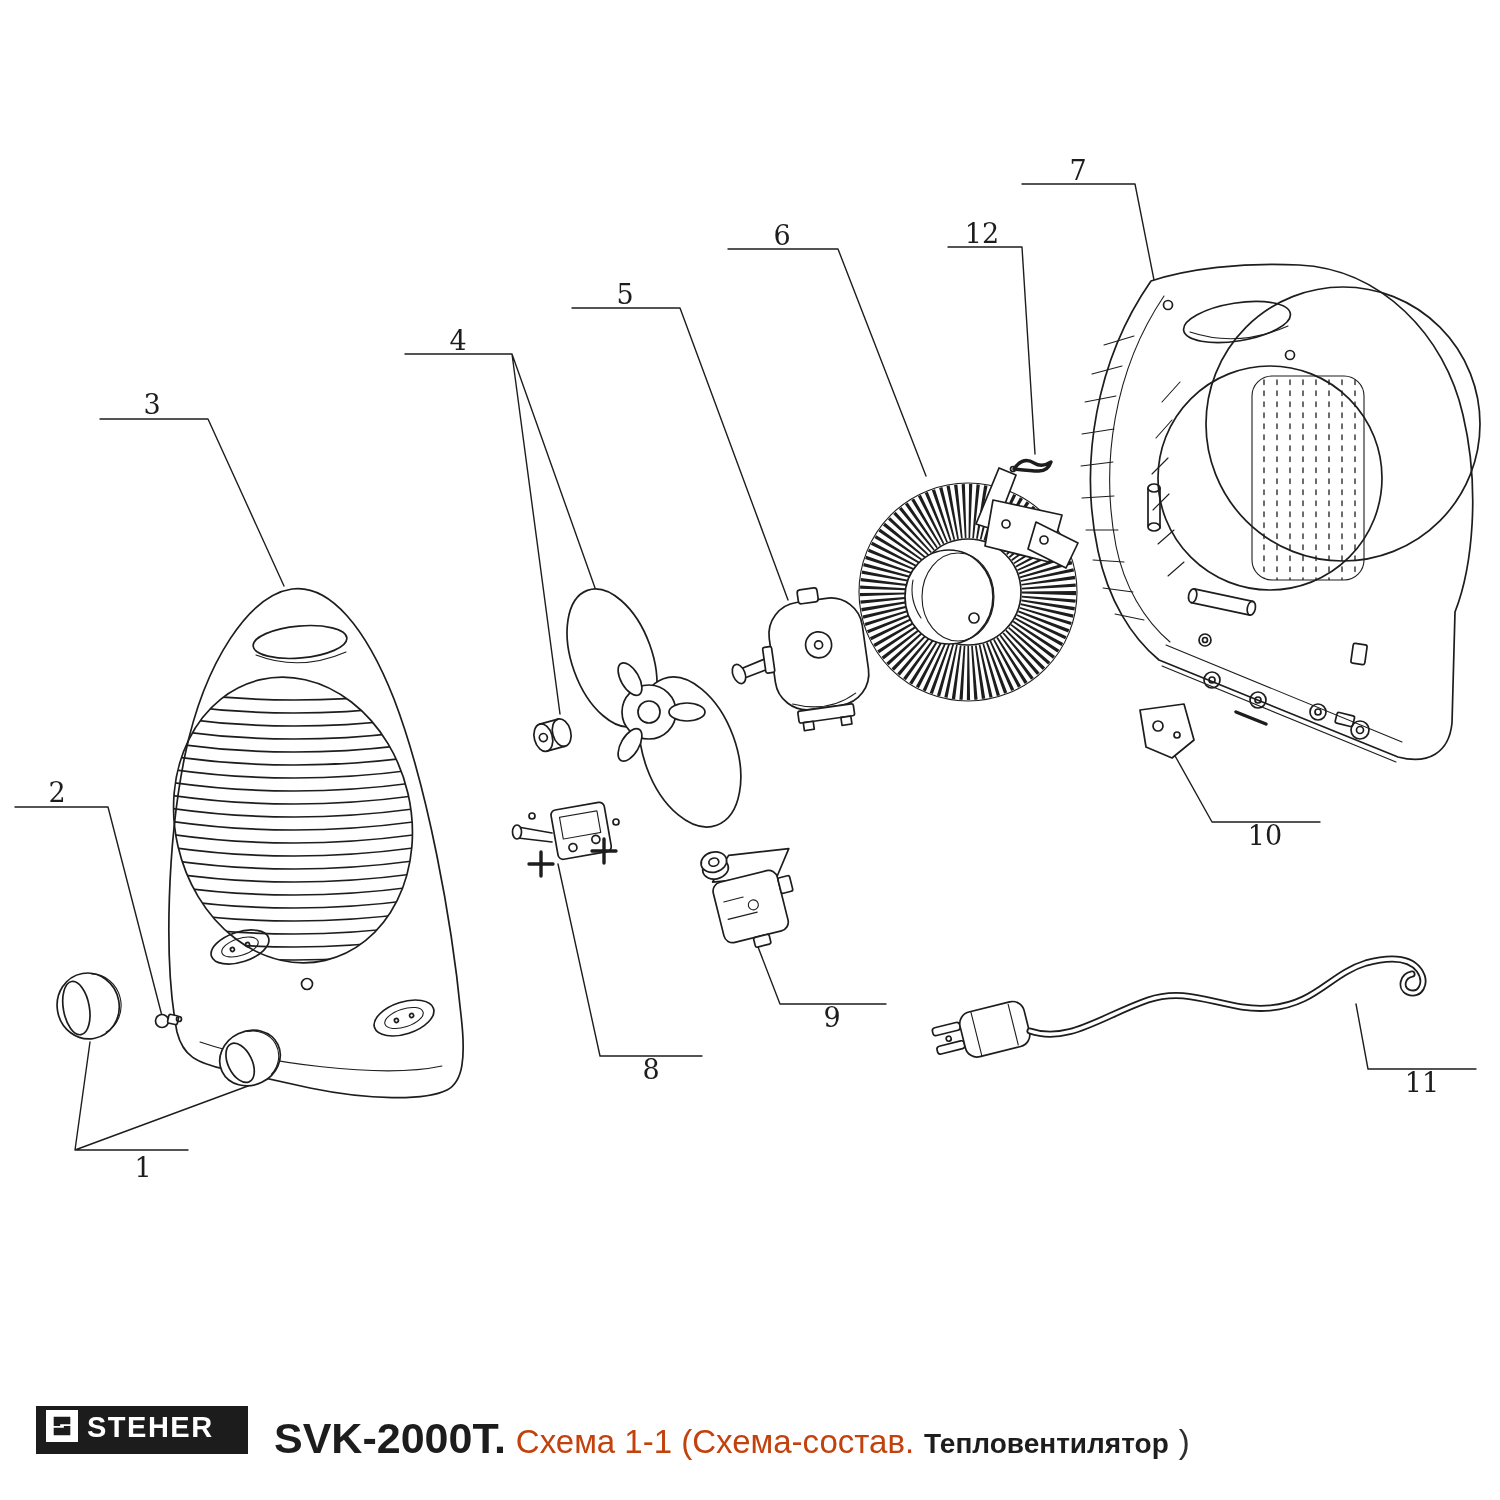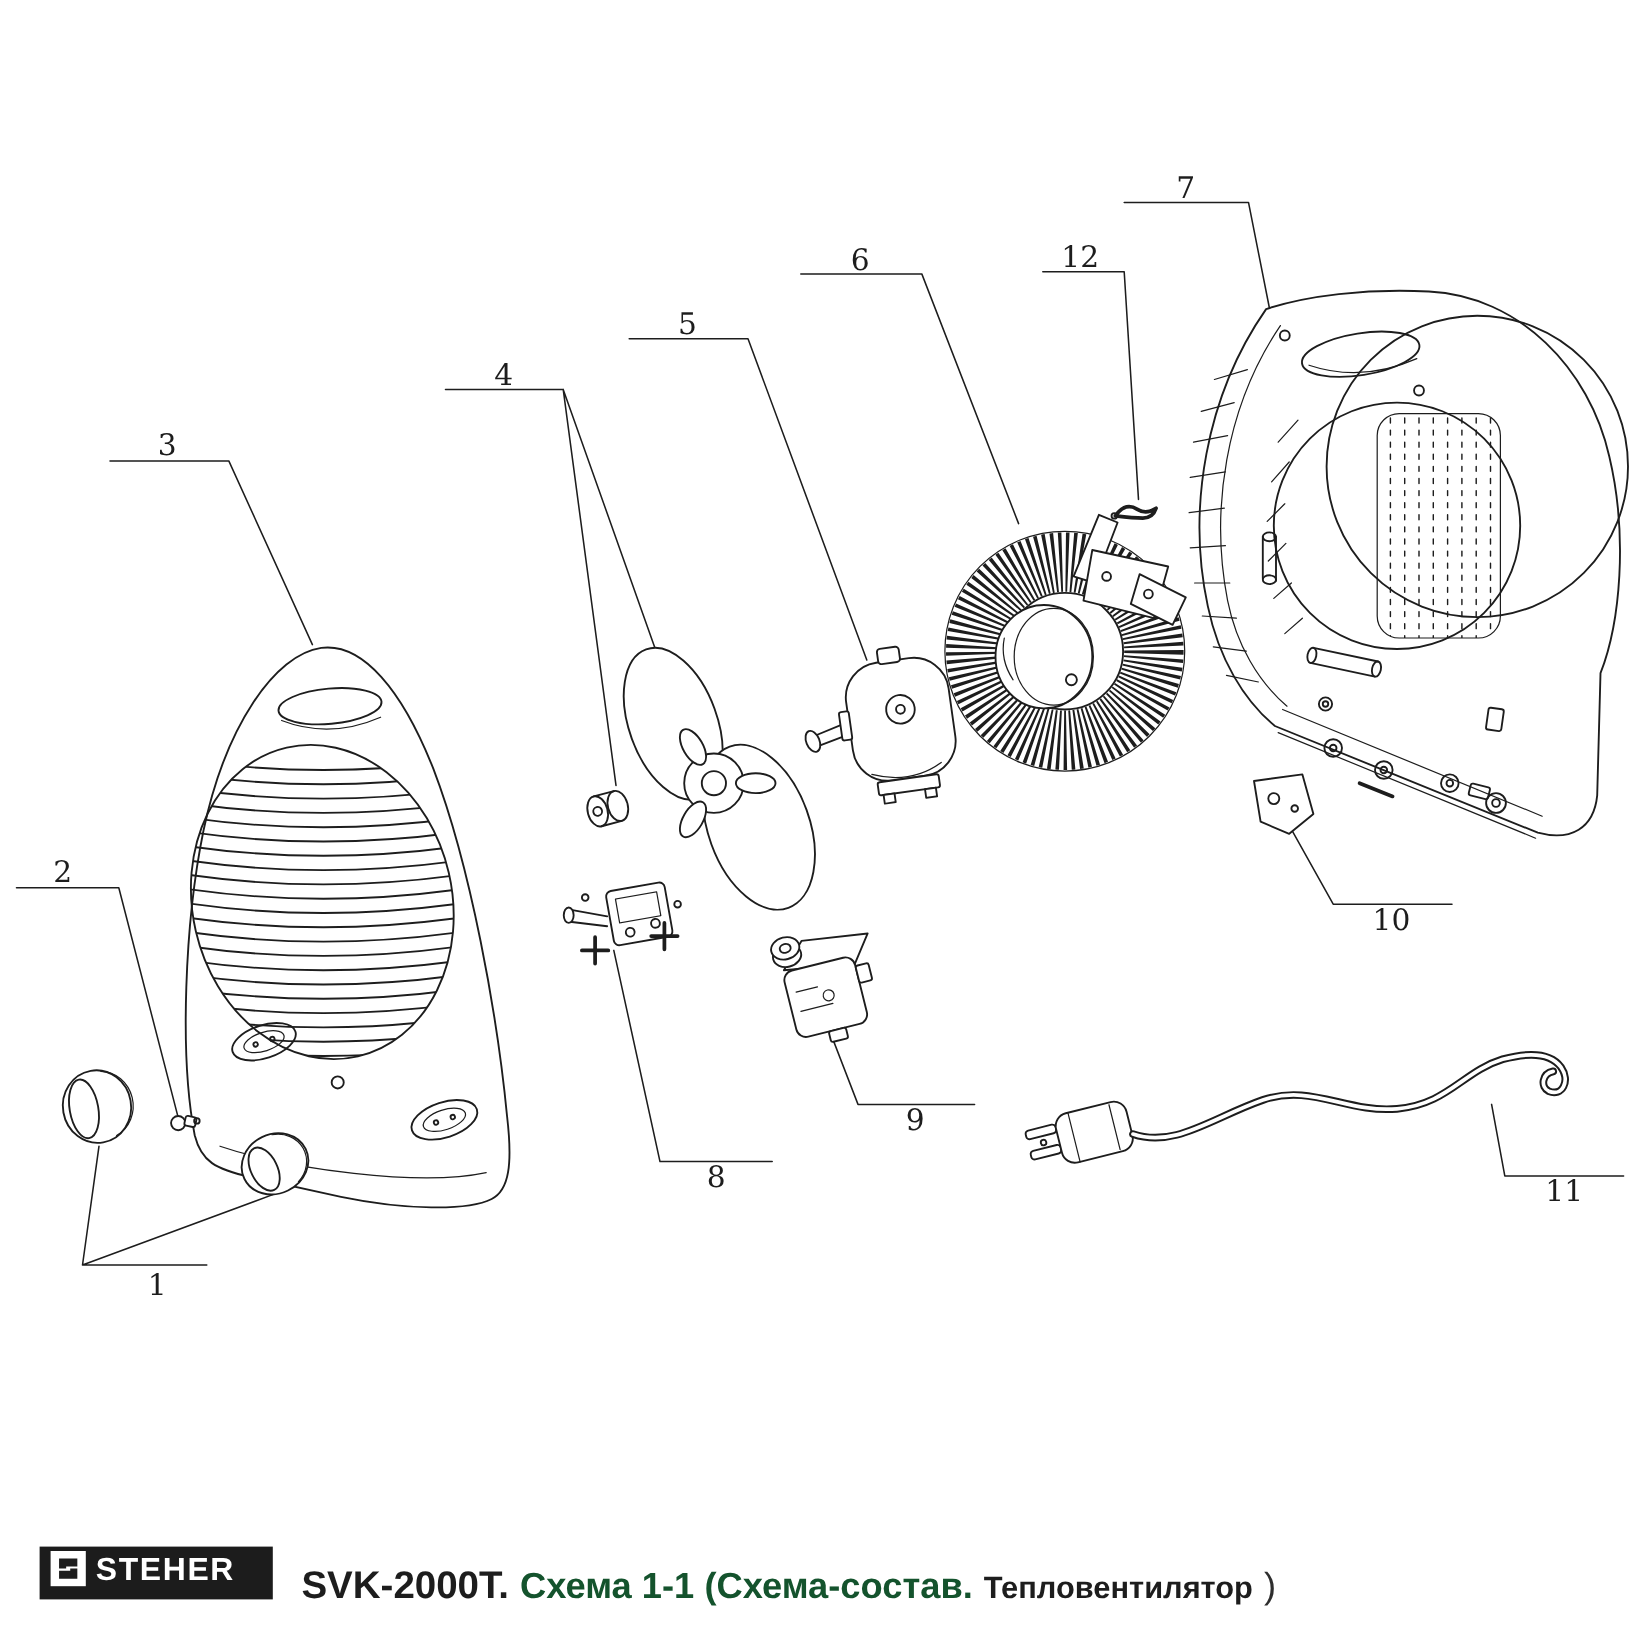--- a/index.html
+++ b/index.html
@@ -31,22 +31,22 @@
     display:flex;align-items:flex-end;gap:9px;padding:12px 10px;box-sizing:border-box;
     flex:0 0 auto;
   }
   .logo-icon{width:32px;height:32px;background:#ffffff;flex:0 0 auto;
     display:flex;align-items:center;justify-content:center;}
   .logo-brand{
     font-weight:800;font-size:29px;letter-spacing:1.5px;line-height:1;
     font-family:"Liberation Sans",sans-serif;
   }
   .title{display:flex;align-items:baseline;gap:10px;white-space:nowrap;color:#1d1d1d;}
-  .title .model{font-weight:700;font-size:35px;}
-  .title .schema{font-weight:700;font-size:33px;color:#14532d;}
+  .title .model{font-weight:700;font-size:43px;}
+  .title .schema{font-weight:400;font-size:33px;color:#c2410c;}
   .title .product{font-weight:700;font-size:28px;margin-top:30px;}
   .title .paren{font-weight:400;font-size:33px;color:#2e2e2e;}
 </style>
 </head>
 <body>
 
 <svg class="stage d" width="1500" height="1400" viewBox="0 0 1500 1400">
 
   <defs>
     <path id="gl" d="M150 0 Q293 24 440 0"></path>

